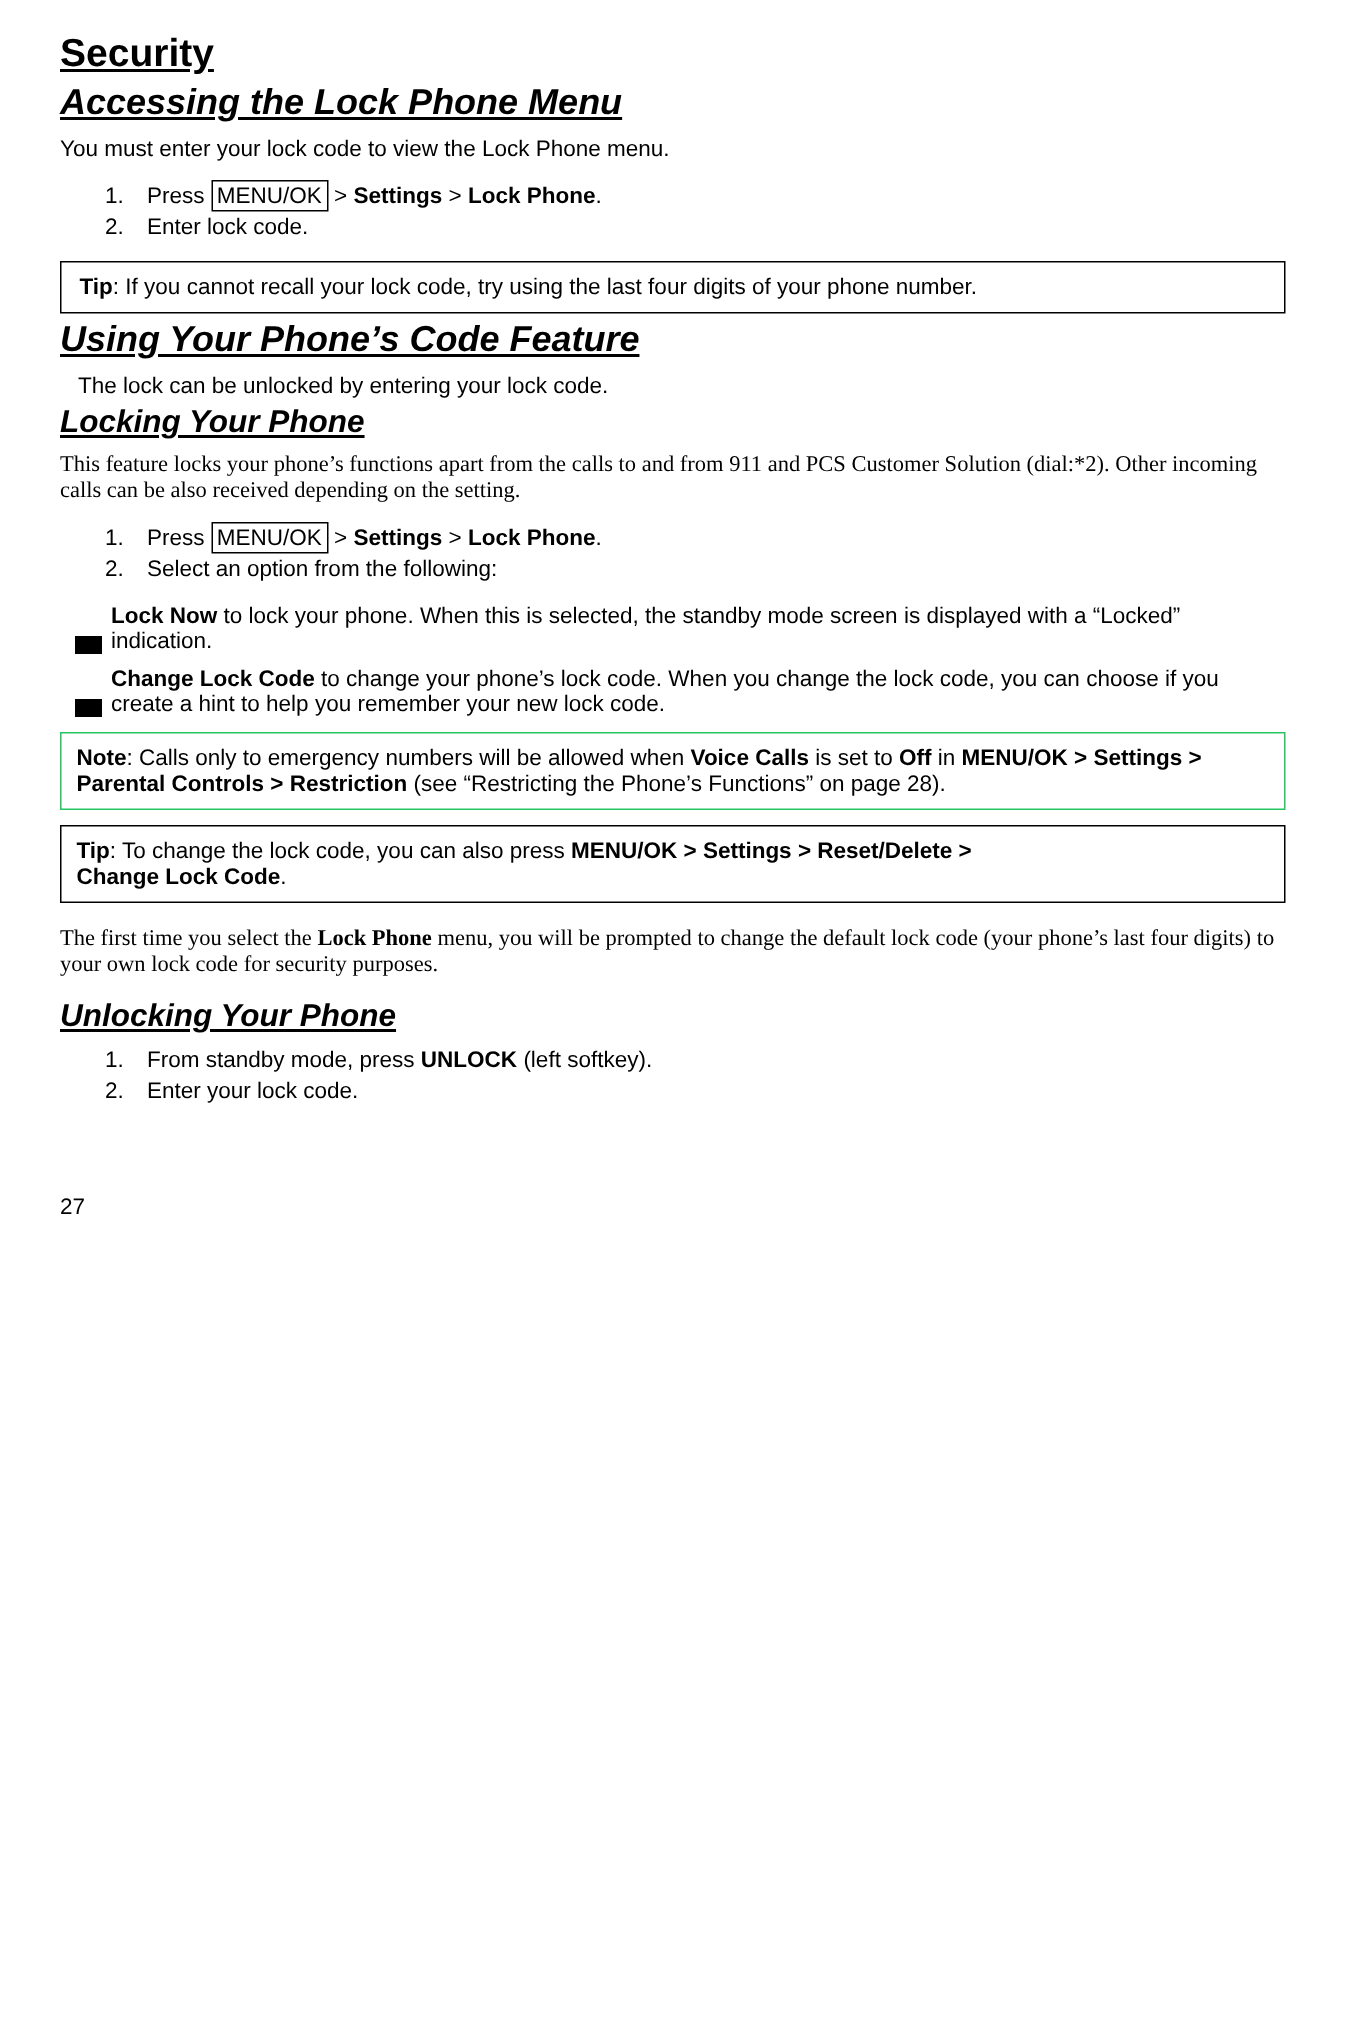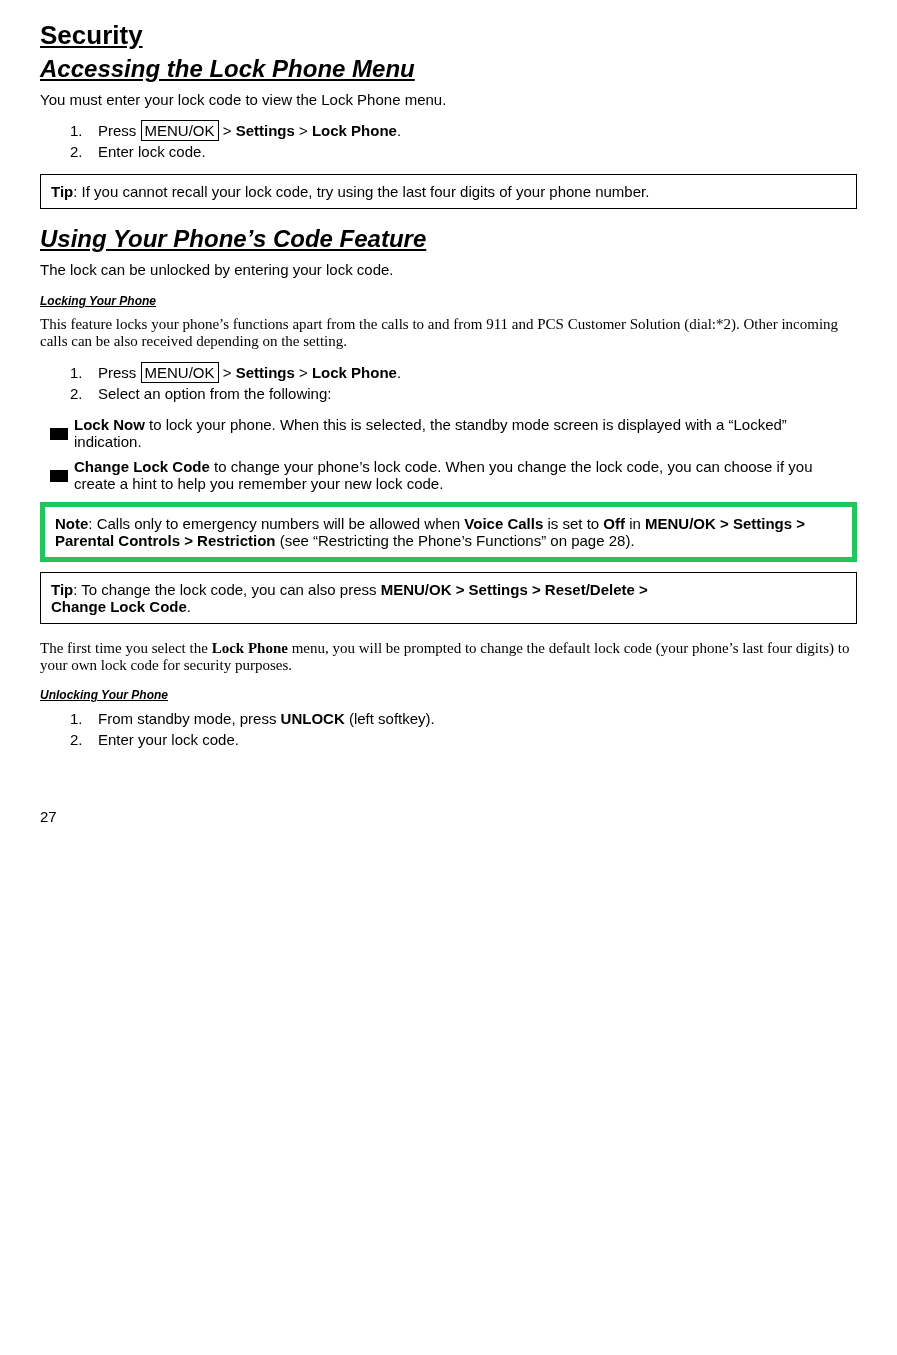--- a/index.html
+++ b/index.html
@@ -27,21 +27,21 @@
 
     .section-heading {
       font-size: 24px;
       font-weight: bold;
       font-style: italic;
       text-decoration: underline;
       margin-bottom: 6px;
     }
 
     .sub-heading {
-      font-size: 12px;
+      font-size: 21px;
       font-weight: bold;
       font-style: italic;
       text-decoration: underline;
       margin-bottom: 6px;
     }
 
     .intro-text {
       font-size: 15px;
       margin-bottom: 14px;
     }
@@ -78,35 +78,35 @@
     }
 
     .tip-box {
       border: 1px solid #000;
       padding: 8px 10px;
       margin-bottom: 16px;
       font-size: 15px;
     }
 
     .note-box {
-      border: 5px solid #22c55e;
+      border: 1px solid #22c55e;
       padding: 8px 10px;
       margin-bottom: 10px;
       font-size: 15px;
     }
 
     .bullet-list {
       list-style: none;
       margin-left: 10px;
       margin-bottom: 10px;
     }
 
     .bullet-list li {
       display: flex;
-      align-items: center;
+      align-items: flex-end;
       margin-bottom: 8px;
       font-size: 15px;
     }
 
     .bullet-square {
       min-width: 18px;
       margin-right: 6px;
       margin-top: 2px;
       display: inline-block;
       width: 12px;
@@ -121,21 +121,22 @@
       font-family: Liberation Serif, serif;
     }
 
     .page-number {
       text-align: left;
       font-size: 15px;
       margin-top: 60px;
     }
 
     .section-gap {
-      margin-bottom: 16px;
+      margin-bottom: 4px;
+      padding-left: 12px;
     }
 
     .section-gap-sm {
       margin-bottom: 8px;
     }
   </style>
 </head>
 <body>
 
 <div class="page-title">Security</div>

